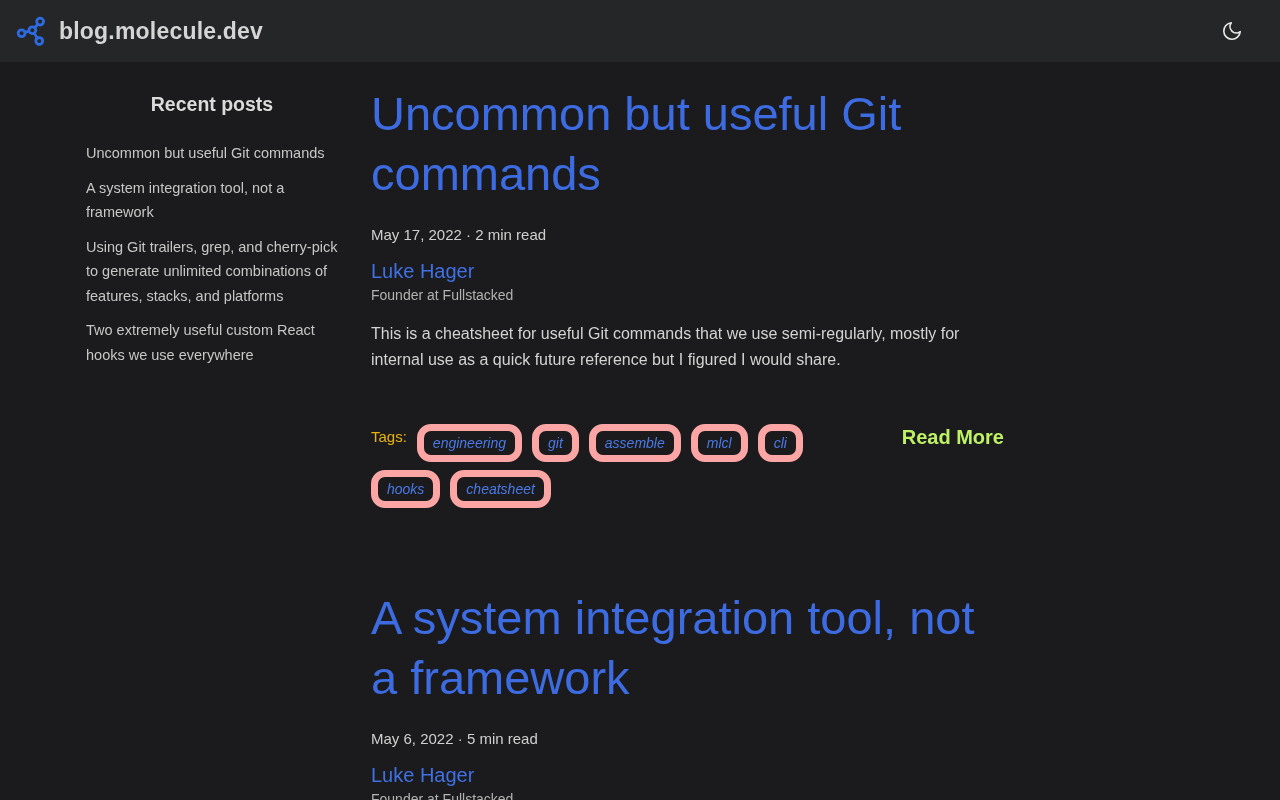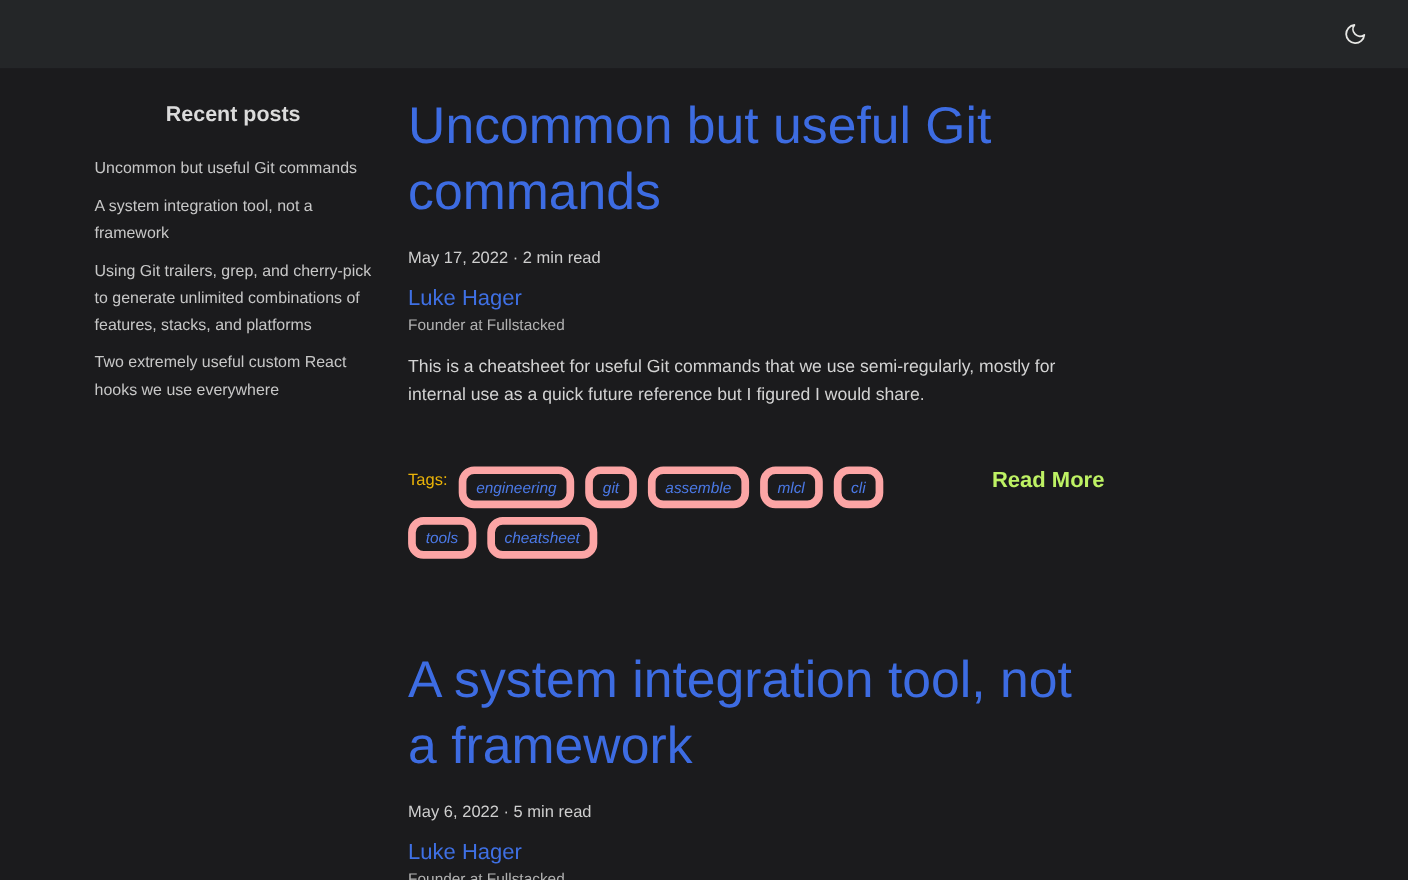--- a/index.html
+++ b/index.html
@@ -56,20 +56,34 @@
   }
   .read-more {
     font-weight: 700; font-size: 20px; line-height: 26px; color: #bef264;
     text-decoration: none; cursor: pointer; white-space: nowrap;
   }
 </style>
 </head>
 <body>
 
 <header class="site-header">
+  <div class="brand">
+    <span style="display:flex;">
+      <svg width="31" height="31" viewBox="0 0 36 36" fill="none" stroke="#2e6be2" stroke-width="3.2" stroke-linecap="round">
+        <circle cx="6.5" cy="20" r="4"></circle>
+        <circle cx="19" cy="16.5" r="4"></circle>
+        <circle cx="28" cy="6.5" r="4"></circle>
+        <circle cx="27" cy="29" r="4"></circle>
+        <line x1="10.8" y1="19" x2="14.8" y2="17.6"></line>
+        <line x1="21.6" y1="13.6" x2="25.4" y2="9.6"></line>
+        <line x1="21" y1="20" x2="25" y2="25.8"></line>
+      </svg>
+    </span>
+    <span class="site-title">blog.molecule.dev</span>
+  </div>
   <button class="theme-btn">
     <span style="display:flex;">
       <svg width="22" height="22" viewBox="0 0 24 24" fill="none" stroke="#e7e7e5" stroke-width="1.8" stroke-linecap="round" stroke-linejoin="round">
         <path d="M21 12.79A9 9 0 1 1 11.21 3 7 7 0 0 0 21 12.79z"></path>
       </svg>
     </span>
   </button>
 </header>
 
 <div class="layout">
@@ -92,21 +106,21 @@
       <div class="author-role">Founder at Fullstacked</div>
       <p class="post-desc">This is a cheatsheet for useful Git commands that we use semi-regularly, mostly for internal use as a quick future reference but I figured I would share.</p>
       <div class="tags-row">
         <div class="tags">
           <span class="tags-label">Tags:</span>
           <a class="tag">engineering</a>
           <a class="tag">git</a>
           <a class="tag">assemble</a>
           <a class="tag">mlcl</a>
           <a class="tag">cli</a>
-          <a class="tag">tools</a>
+          <a class="tag">hooks</a>
           <a class="tag">cheatsheet</a>
         </div>
         <a class="read-more">Read More</a>
       </div>
     </article>
 
     <article class="post">
       <h1 class="post-title">
         <a>A system integration tool, not a framework</a>
       </h1>

